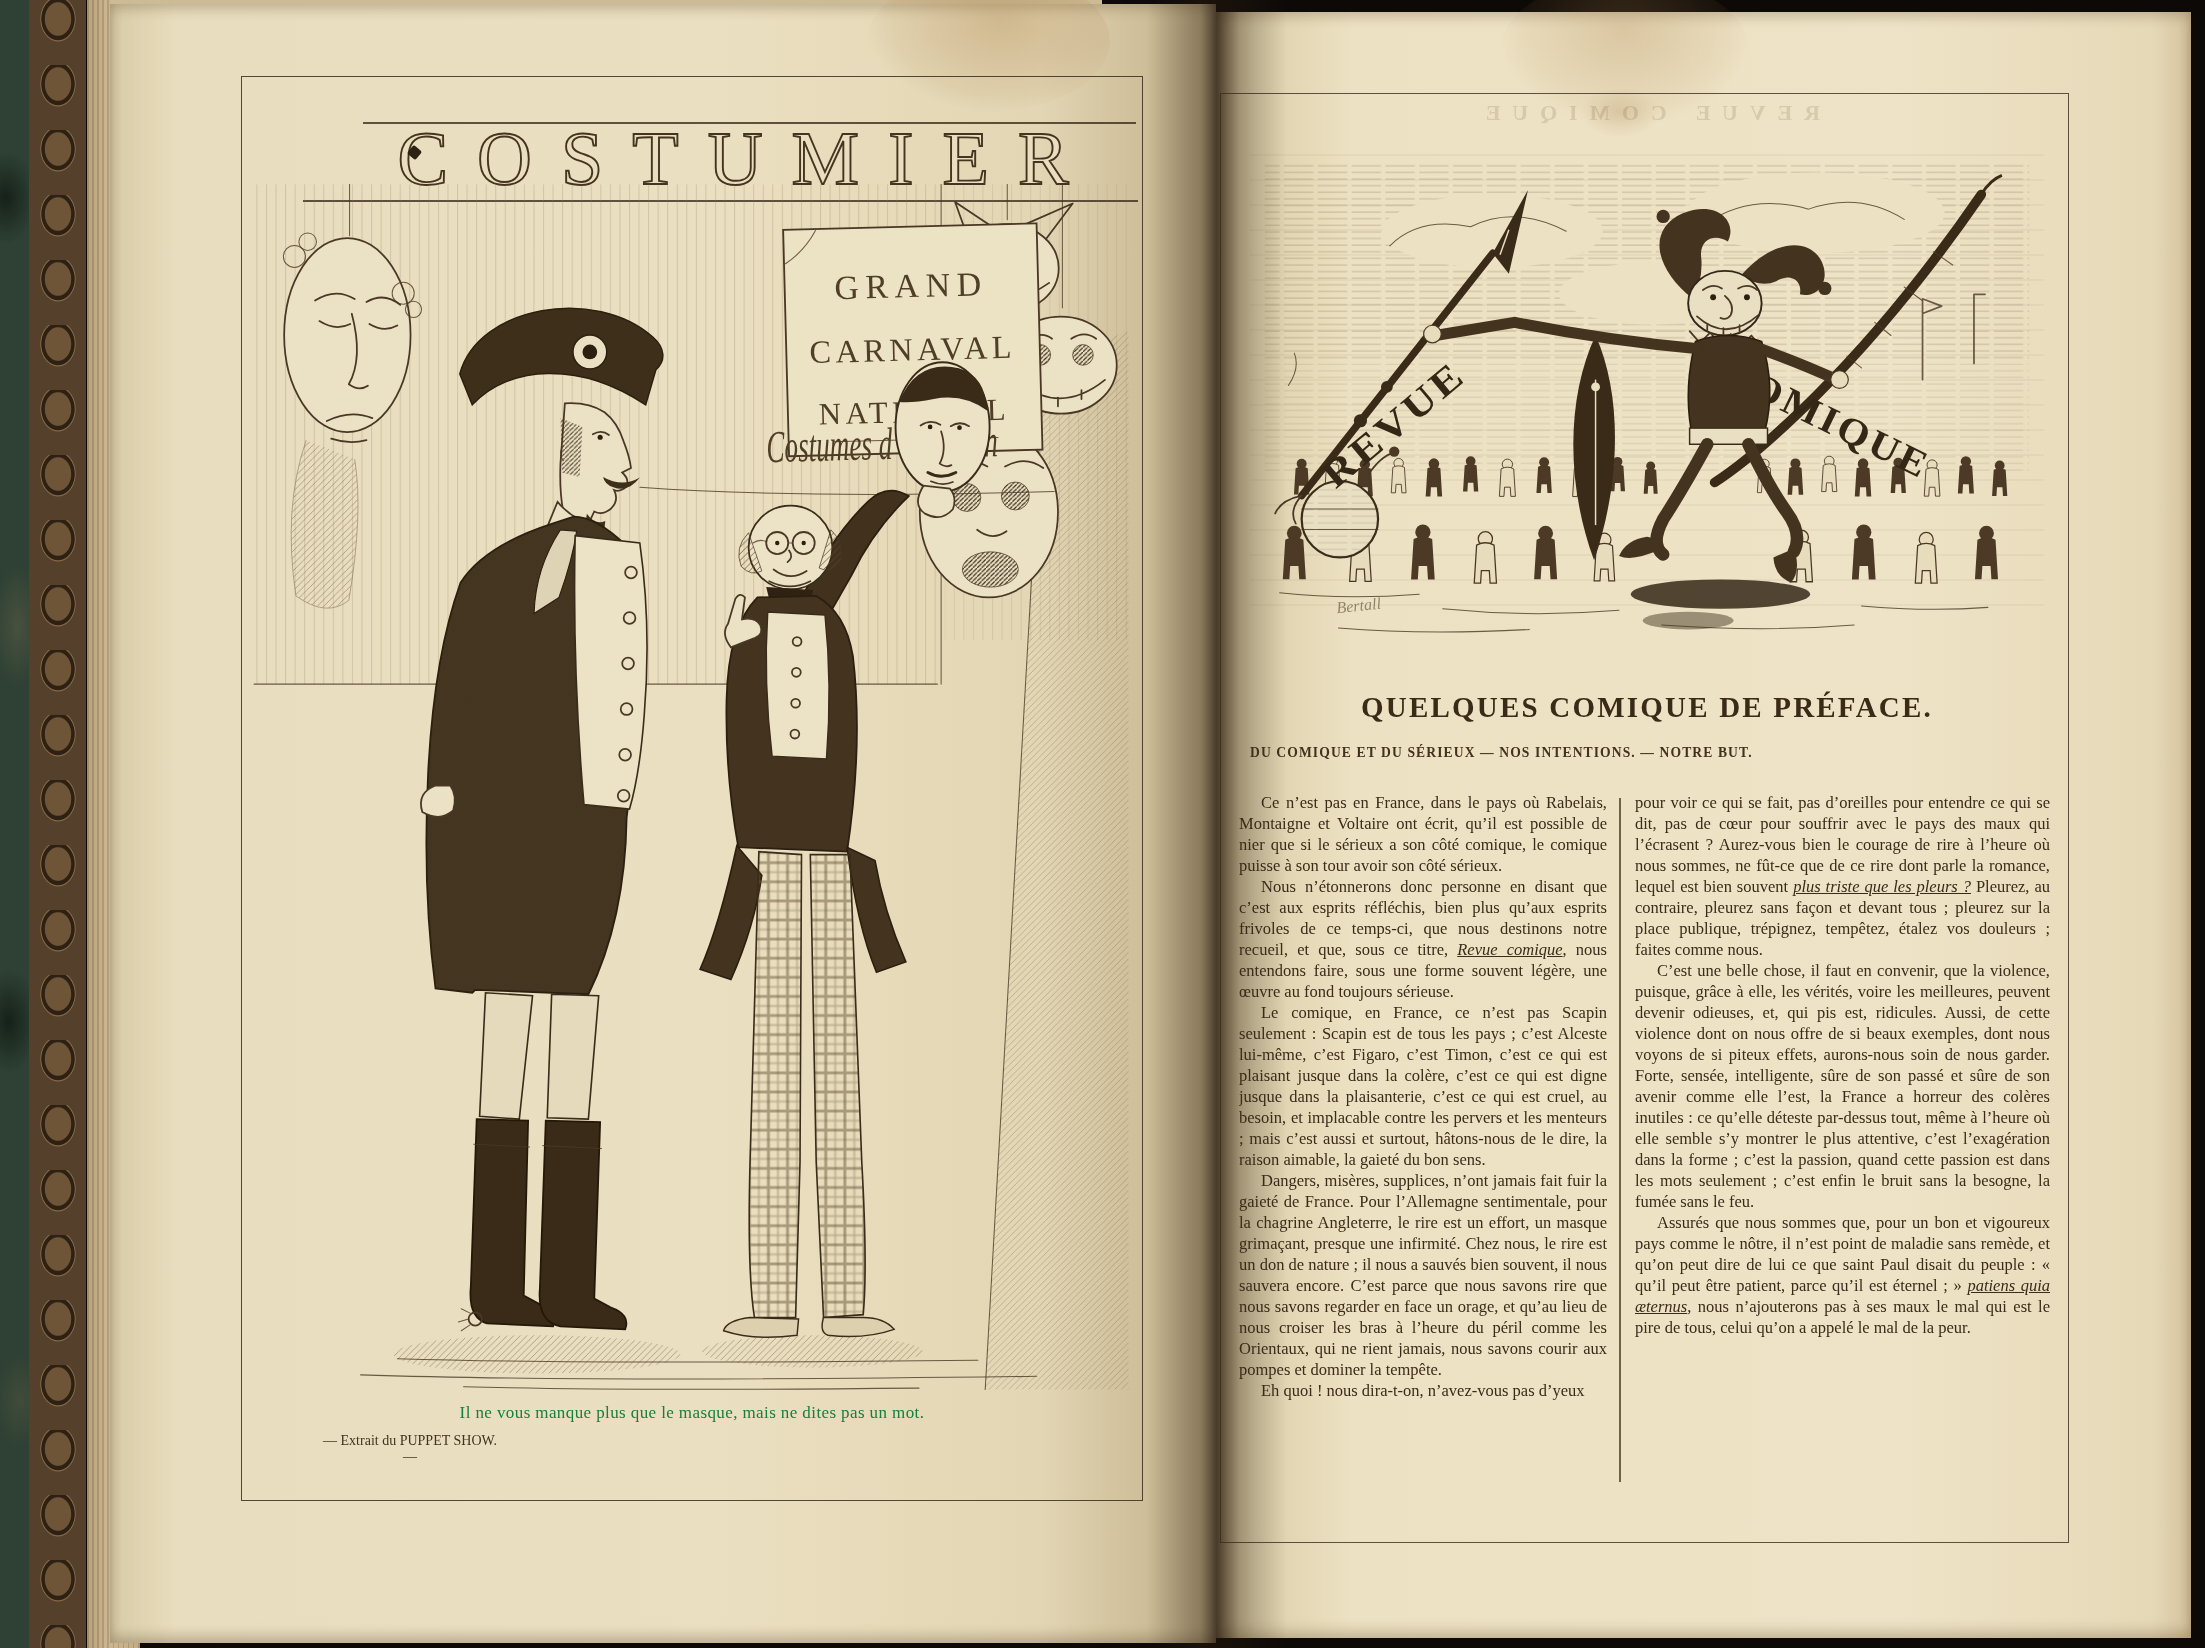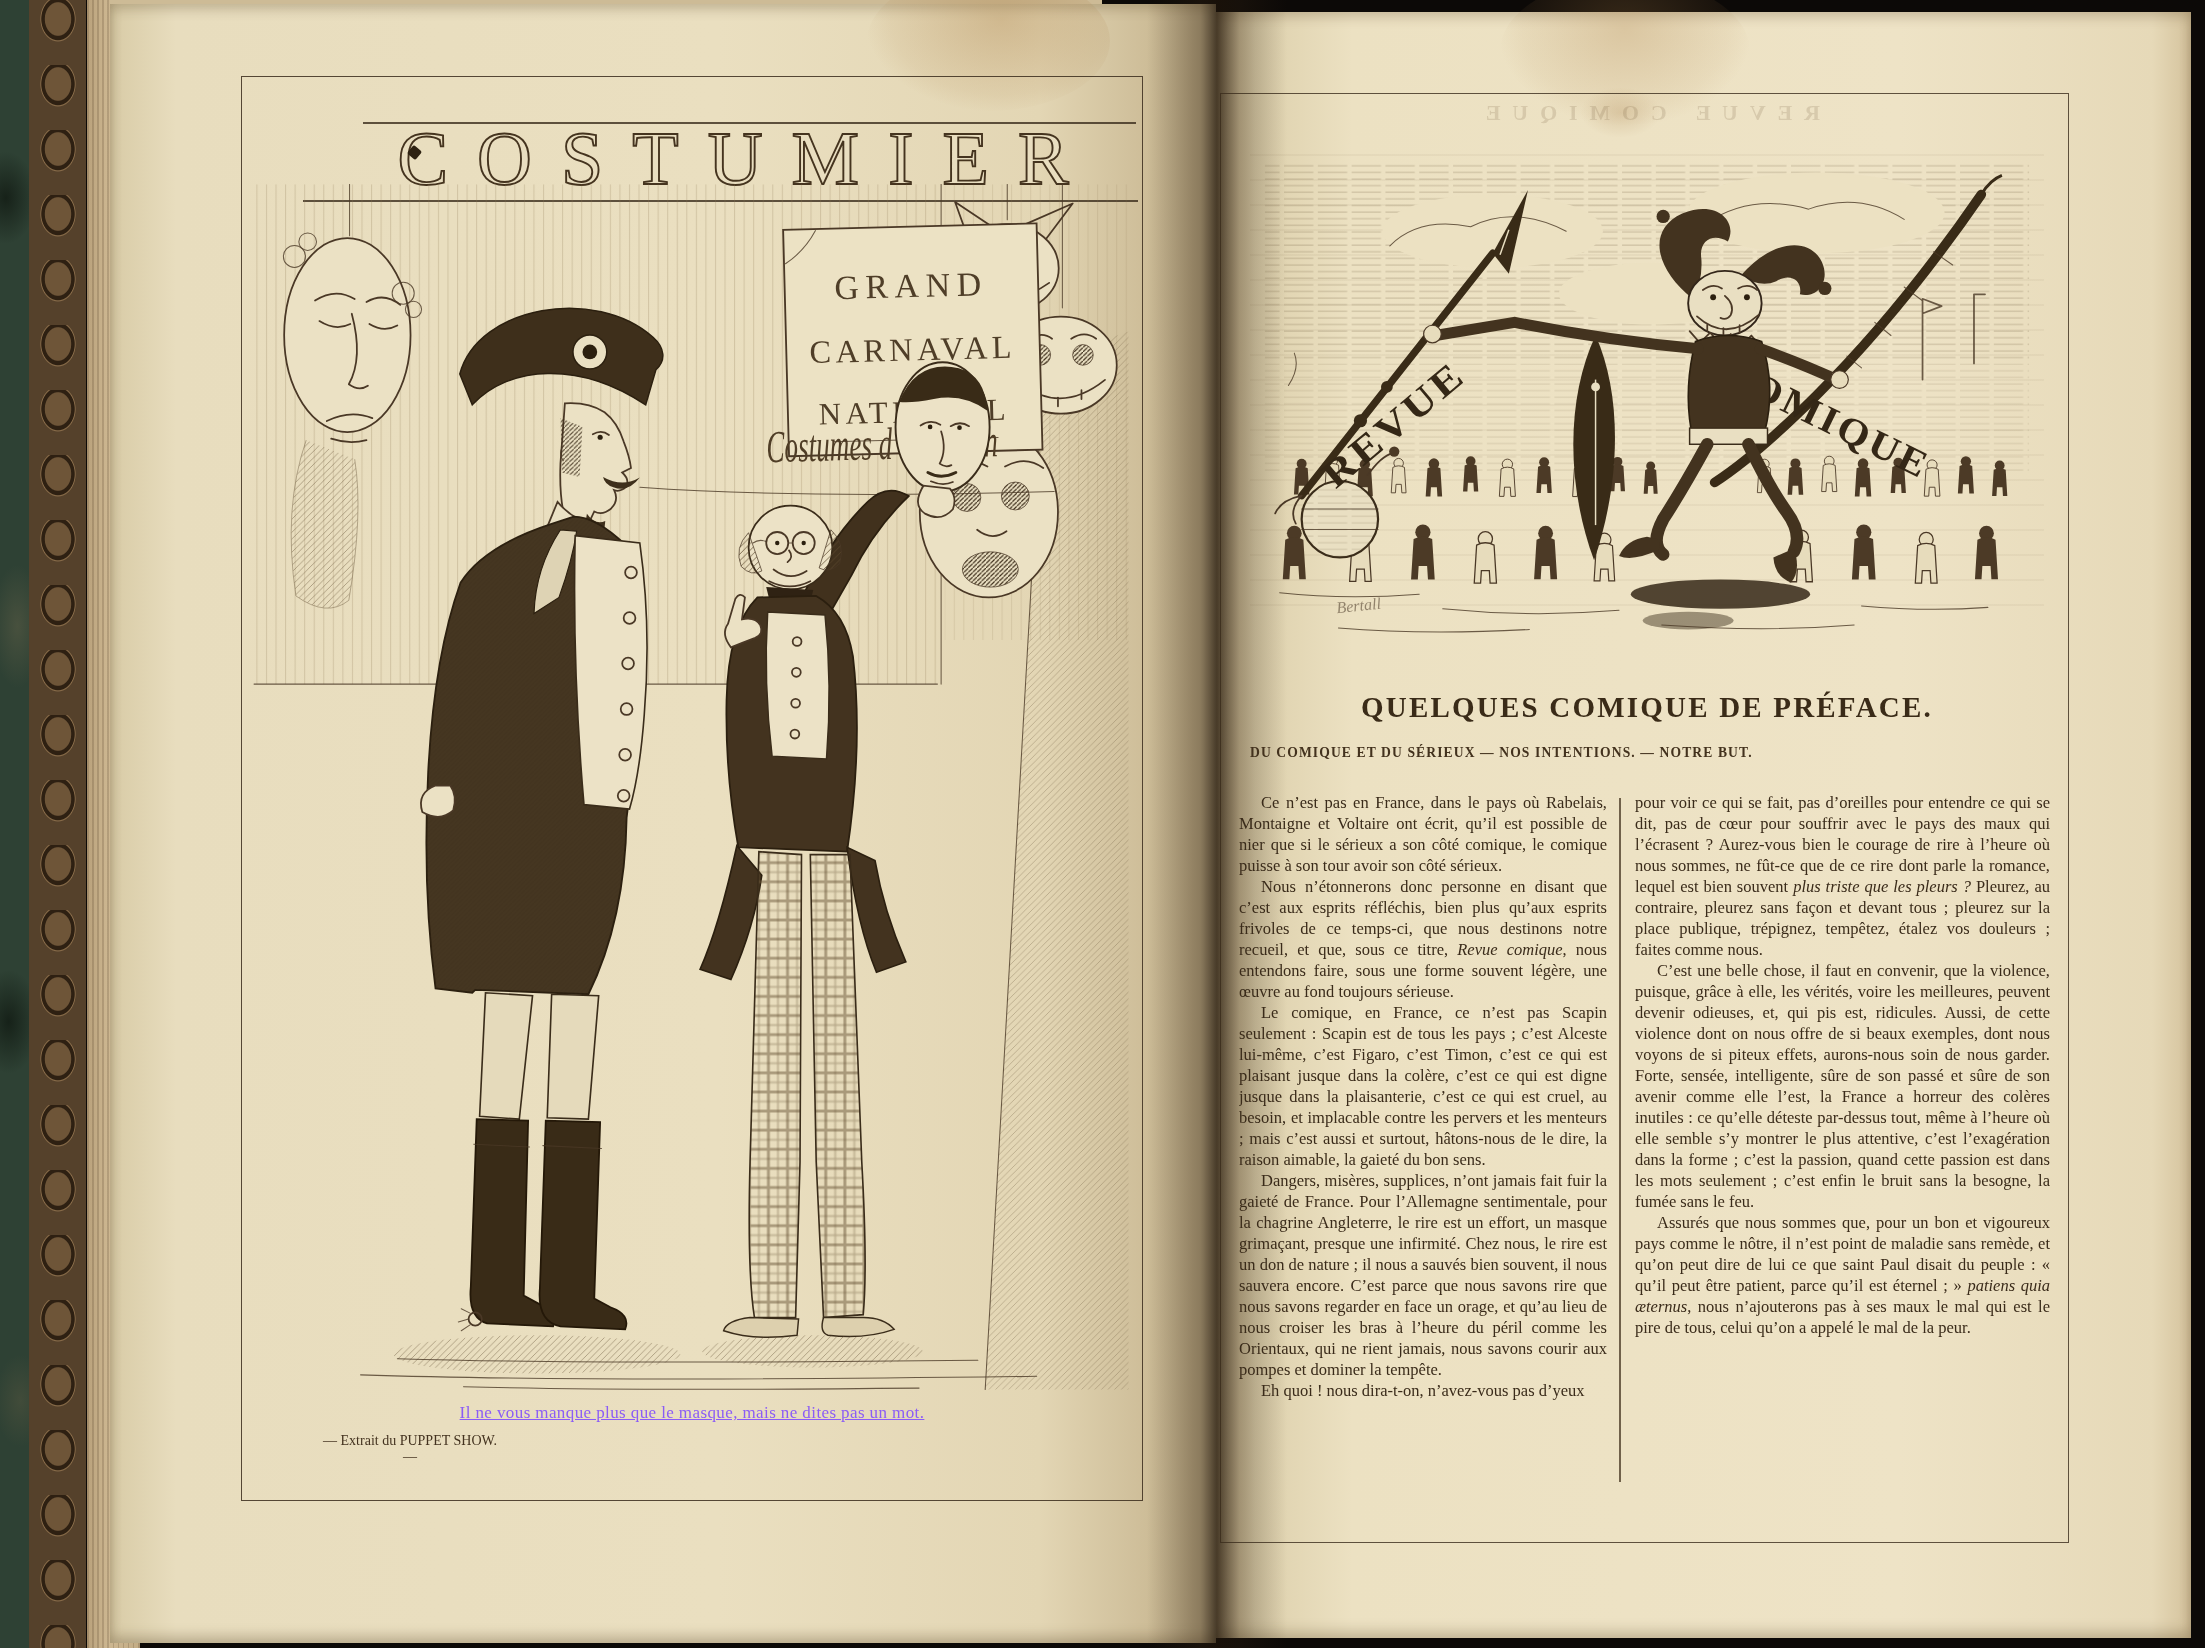--- a/index.html
+++ b/index.html
@@ -47,39 +47,39 @@
   
   #left-frame{left:241px;top:76px;width:900px;height:1423px;border:1.5px solid rgba(58,44,28,.85);}
   #costumier-title{left:243px;top:116px;width:898px;height:85px;line-height:85px;text-align:center;
     font-size:76px;font-weight:400;letter-spacing:29px;color:#e9dec0;
     -webkit-text-stroke:1.9px #45341f;text-indent:29px;padding-left:41px;}
   .title-rule{height:1.5px;background:rgba(58,44,28,.8);}
   #title-rule-top{left:363px;top:122px;width:773px;}
   #title-rule-bottom{left:303px;top:200px;width:835px;}
   #title-blotch{left:409px;top:147px;width:11px;height:11px;background:#2e2212;transform:rotate(40deg);border-radius:2.2px;}
 
-  #left-caption{left:243px;top:1403px;width:898px;text-align:center;font-size:17px;color:#8b5cf6;letter-spacing:0.4px;text-decoration:underline;}
+  #left-caption{left:243px;top:1403px;width:898px;text-align:center;font-size:17px;color:#15803d;letter-spacing:0.4px;}
   #left-credit{left:322px;top:1433px;width:176px;text-align:center;font-size:14px;color:#43321f;}
 
   
   #right-frame{left:1220px;top:93px;width:847px;height:1448px;border:1.5px solid rgba(58,44,28,.8);}
   #ghost-header{left:1294px;top:100px;width:706px;text-align:center;font-size:22px;font-weight:bold;
     letter-spacing:11.8px;color:rgba(100,74,44,.16);transform:scaleX(-1);}
   #ghost-lines{left:1250px;top:154px;width:794px;height:470px;pointer-events:none;opacity:.05;
     background:repeating-linear-gradient(180deg,#5a4328 0 2.2px,transparent 2.2px 25px);}
   #preface-heading{left:1250px;top:691px;width:794px;text-align:center;font-size:29px;font-weight:700;
     letter-spacing:2.2px;color:#3a2b18;}
   #preface-subheading{left:1250px;top:745px;width:794px;text-align:left;font-size:13.6px;font-weight:700;
     letter-spacing:1.1px;color:#43321e;}
   #col-left{left:1239px;top:792px;width:368px;height:735px;overflow:hidden;}
   #col-right{left:1635px;top:792px;width:415px;height:735px;overflow:hidden;}
   #col-divider{left:1619px;top:798px;width:1.5px;height:684px;background:rgba(70,54,34,.75);}
   .col-para{margin:0;text-align:justify;text-indent:22px;font-size:16.5px;line-height:21px;color:#3a2b1a;}
   .col-para.no-indent{text-indent:0;}
-  .col-para em{font-style:italic;}
+  .col-para em{font-style:italic;text-decoration:underline;}
 
   
   svg .ink{stroke:#4a3826;fill:none;stroke-width:2.4;stroke-linecap:round;stroke-linejoin:round;}
   svg .ink2{stroke:#4a3826;fill:none;stroke-width:1.4;stroke-linecap:round;opacity:.8;}
   svg .dark{fill:#3e2f1b;stroke:#2b1f0f;stroke-width:2;}
   svg .paper{fill:#ebe1c4;stroke:#4a3826;stroke-width:2.4;}
   svg .pf{fill:#4c3a26;stroke:none;}
   svg .pl{fill:#e7dcbc;stroke:#4a3826;stroke-width:1.6;}
   svg text{font-family:"Liberation Serif",serif;}
 </style>

